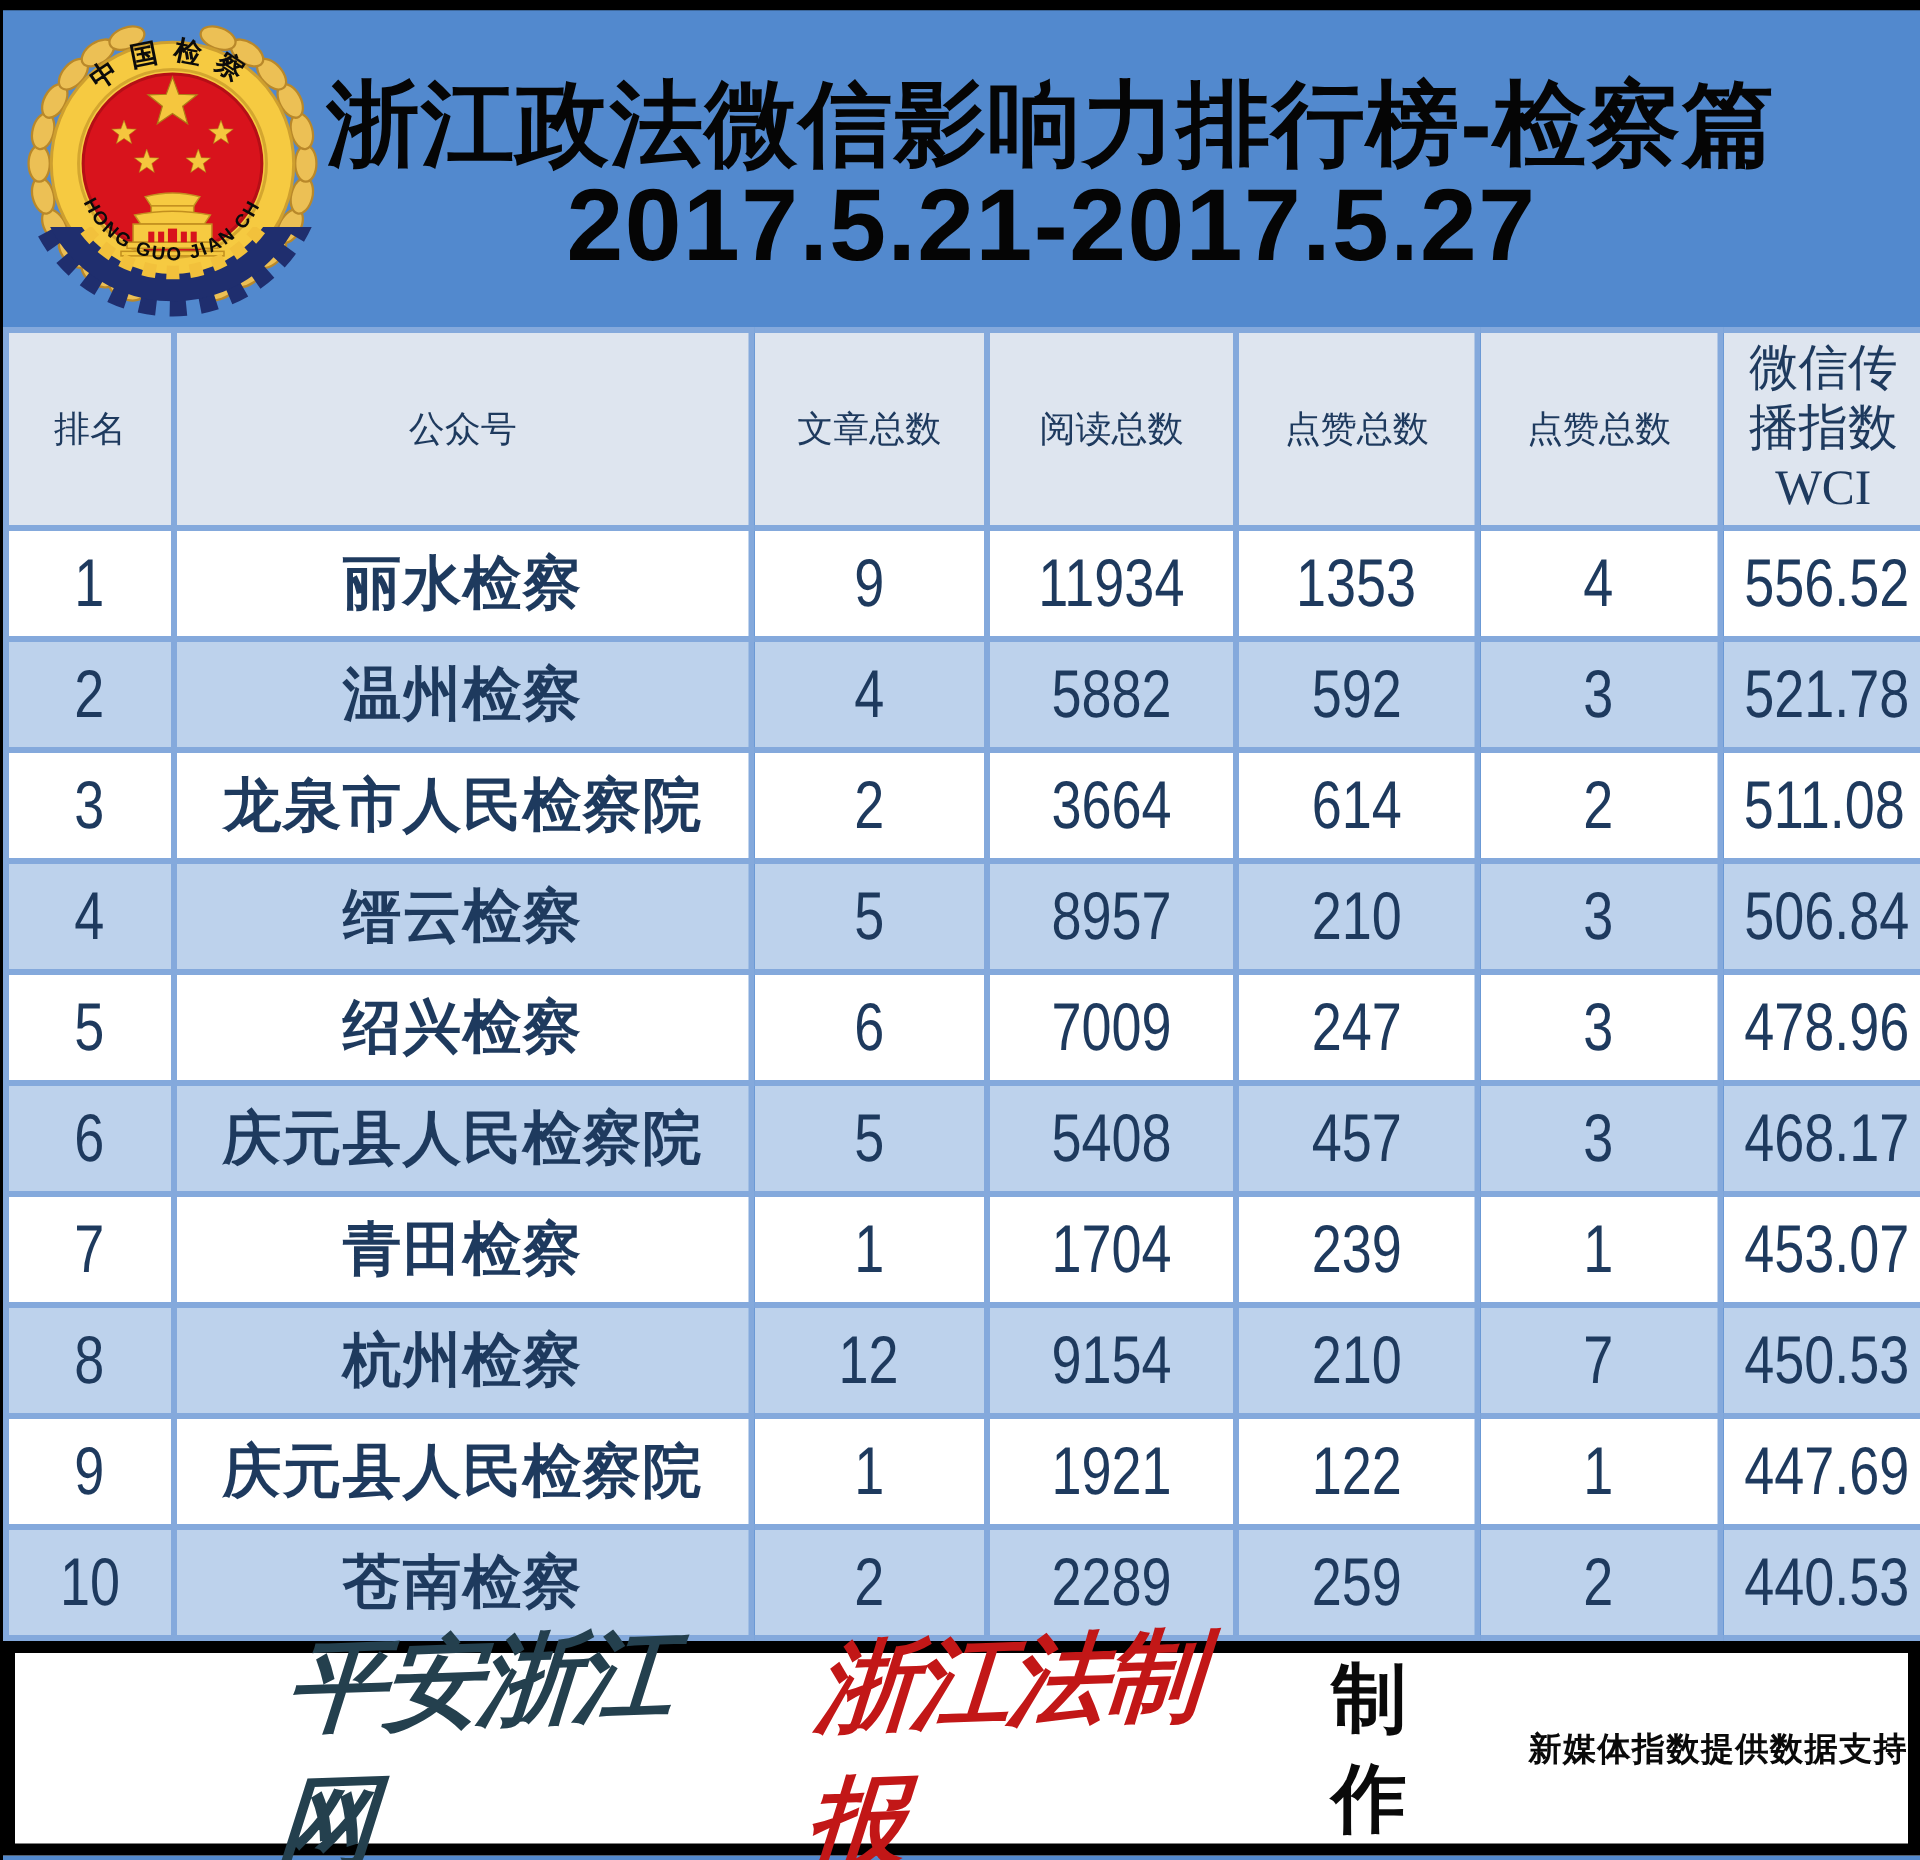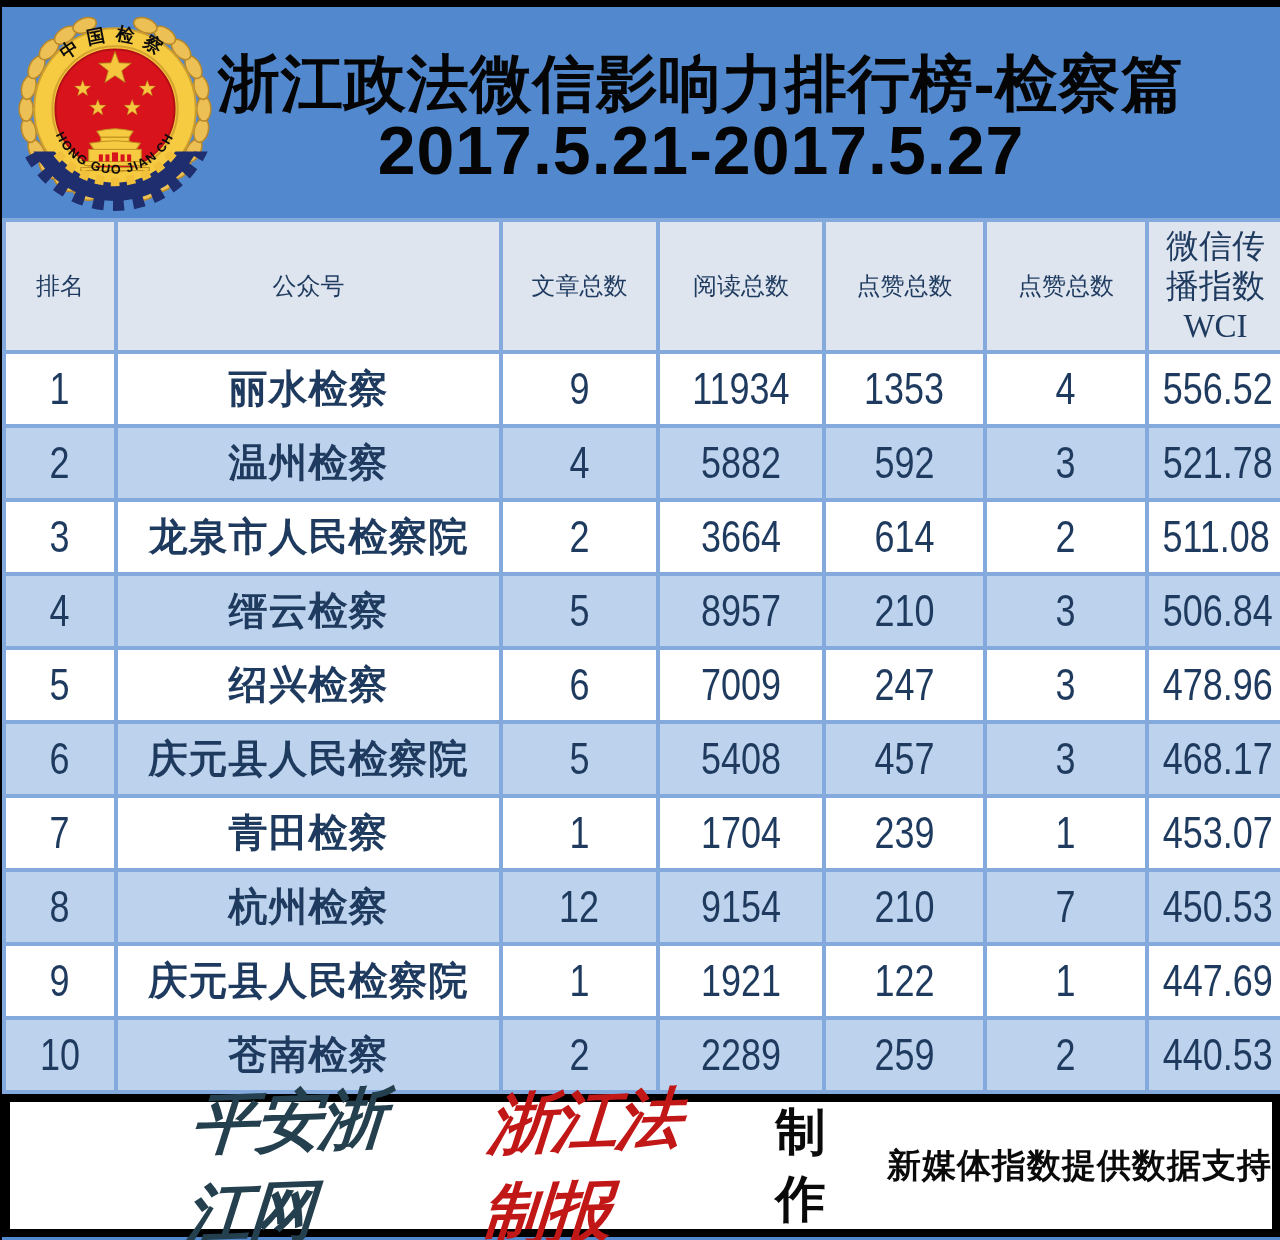--- a/index.html
+++ b/index.html
@@ -31,21 +31,21 @@
   
   .ft{height:143px;box-sizing:border-box;background:#FFFFFF;border:8px solid #000;
       display:flex;align-items:center;padding-left:178px;}
   .brand1{color:#24404E;font-family:"Liberation Serif", serif;font-style:italic;
           font-weight:900;font-size:66px;transform:rotate(-2deg) skewX(-6deg);
           letter-spacing:-2px;margin-right:52px;}
   .brand2{color:#C21717;font-family:"Liberation Serif", serif;font-style:italic;
           font-weight:900;font-size:66px;transform:rotate(-2deg) skewX(-6deg);
           letter-spacing:-2px;margin-right:46px;}
   .made{color:#0a0a0a;font-size:50px;font-weight:700;letter-spacing:6px;margin-right:26px;}
-  .support{color:#0a0a0a;font-size:34px;font-weight:700;letter-spacing:1px;white-space:nowrap;}
+  .support{color:#0a0a0a;font-size:22px;font-weight:700;letter-spacing:1px;white-space:nowrap;}
 </style>
 </head>
 <body>
 
 <div class="page">
   <div class="top-strip"></div>
 
   <div class="hd">
     <svg class="emblem" viewBox="0 0 200 200">
       <defs>

